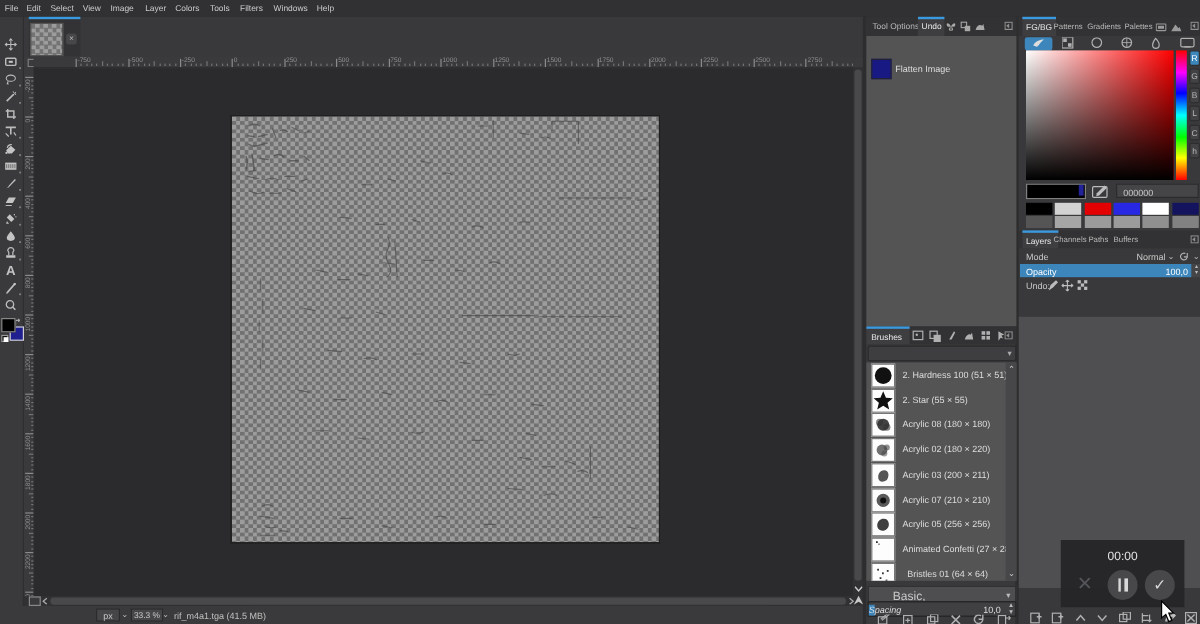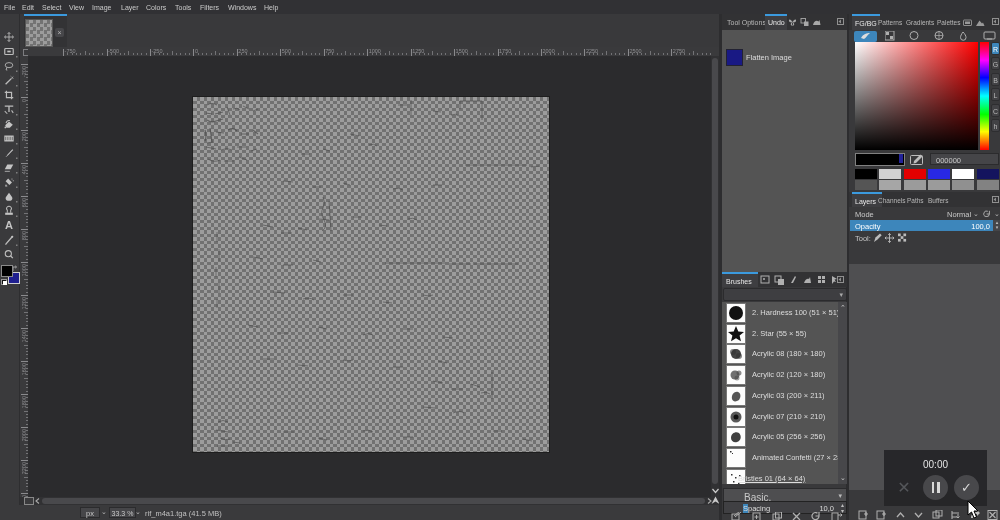--- a/index.html
+++ b/index.html
@@ -612,21 +612,21 @@
           <circle cx="9" cy="9" r="5" fill="#222" opacity="0.85"></circle>
           <circle cx="6" cy="7" r="3" fill="#333" opacity="0.6"></circle>
           <circle cx="12" cy="11" r="3" fill="#333" opacity="0.6"></circle>
         </svg></div>
       <div class="ab" style="left:30px;top:47.4px;color:#ddd;font-size:7.5px;white-space:nowrap;">Acrylic 08 (180 × 180)</div>
       <div class="ab" style="left:4px;top:63.099999999999994px;width:18px;height:18px;background:#fdfdfd;border:1px solid #777;"><svg width="18" height="18" viewBox="0 0 18 18">
           <circle cx="8" cy="9" r="4.5" fill="#333" opacity="0.7"></circle>
           <circle cx="12" cy="7" r="2.5" fill="#444" opacity="0.6"></circle>
           <circle cx="10" cy="12" r="2.5" fill="#444" opacity="0.5"></circle>
         </svg></div>
-      <div class="ab" style="left:30px;top:68.1px;color:#ddd;font-size:7.5px;white-space:nowrap;">Acrylic 02 (120 × 180)</div>
+      <div class="ab" style="left:30px;top:68.1px;color:#ddd;font-size:7.5px;white-space:nowrap;">Acrylic 02 (180 × 220)</div>
       <div class="ab" style="left:4px;top:83.8px;width:18px;height:18px;background:#fdfdfd;border:1px solid #777;"><svg width="18" height="18" viewBox="0 0 18 18">
           <path d="M5,12 C4,7 8,4 11,5 C14,6 14,10 12,13 C9,15 6,15 5,12" fill="#2a2a2a" opacity="0.8"></path>
         </svg></div>
       <div class="ab" style="left:30px;top:88.8px;color:#ddd;font-size:7.5px;white-space:nowrap;">Acrylic 03 (200 × 211)</div>
       <div class="ab" style="left:4px;top:104.5px;width:18px;height:18px;background:#fdfdfd;border:1px solid #777;"><svg width="18" height="18" viewBox="0 0 18 18">
           <circle cx="9" cy="9" r="5.5" fill="#222" opacity="0.75"></circle>
           <circle cx="9" cy="9" r="2.5" fill="#111"></circle>
         </svg></div>
       <div class="ab" style="left:30px;top:109.5px;color:#ddd;font-size:7.5px;white-space:nowrap;">Acrylic 07 (210 × 210)</div>
       <div class="ab" style="left:4px;top:125.19999999999999px;width:18px;height:18px;background:#fdfdfd;border:1px solid #777;"><svg width="18" height="18" viewBox="0 0 18 18">
@@ -639,35 +639,35 @@
         </svg></div>
       <div class="ab" style="left:30px;top:150.9px;color:#ddd;font-size:7.5px;white-space:nowrap;">Animated Confetti (27 × 28)</div>
       <div class="ab" style="left:4px;top:166.6px;width:18px;height:18px;background:#fdfdfd;border:1px solid #777;"><svg width="18" height="18" viewBox="0 0 18 18">
           <rect x="4" y="4" width="1.5" height="1.5" fill="#333"></rect>
           <rect x="8" y="7" width="1.5" height="1.5" fill="#333"></rect>
           <rect x="12" y="5" width="1.5" height="1.5" fill="#333"></rect>
           <rect x="6" y="11" width="1.5" height="1.5" fill="#333"></rect>
           <rect x="11" y="13" width="1.5" height="1.5" fill="#333"></rect>
           <rect x="3" y="14" width="1.5" height="1.5" fill="#333"></rect>
         </svg></div>
-      <div class="ab" style="left:16px;top:171.6px;color:#ddd;font-size:7.5px;white-space:nowrap;text-decoration:underline;">Bristles 01 (64 × 64)</div>
+      <div class="ab" style="left:34px;top:171.6px;color:#ddd;font-size:7.5px;white-space:nowrap;">Bristles 01 (64 × 64)</div>
     </div>
 
  <div class="ab" style="left:116px;top:288px;width:9px;height:182px;background:#47474a;">
   <div class="ab" style="left:2px;top:2px;color:#ccc;font-size:7px;">⌃</div>
   <div class="ab" style="left:2px;bottom:2px;color:#ccc;font-size:7px;">⌄</div>
  </div>
 
  <div class="ab" style="left:1px;top:474px;width:122px;height:12px;background:#4e4e50;border:1px solid #2b2b2d;">
   <div class="ab" style="left:20px;top:3px;color:#c8c8c8;font-size:10px;text-align:center;">Basic,</div>
   <div class="ab" style="right:4px;top:3px;color:#bbb;font-size:7px;">▾</div>
  </div>
 
  <div class="ab" style="left:1px;top:487px;width:122px;height:11px;background:#404043;border:1px solid #222;">
-  <div class="ab" style="left:19px;top:2px;color:#ddd;font-size:7.5px;"><span style="background:#3d86bb;">S</span>pacing</div>
+  <div class="ab" style="left:0;top:2px;color:#ddd;font-size:7.5px;font-style:italic;"><span style="background:#3d86bb;">S</span>pacing</div>
   <div class="ab" style="right:12px;top:2px;color:#ddd;font-size:7.5px;">10,0</div>
   <div class="ab" style="right:2px;top:0px;color:#bbb;font-size:6px;line-height:6px;">▴<br>▾</div>
  </div>
 
  <svg class="ab" style="left:6px;top:498px;" width="119" height="9" viewBox="0 0 119 9" fill="none" stroke="#b0b0b0">
   <g transform="translate(4,0)">
         <rect x="0" y="2" width="7" height="6"></rect>
         <path d="M2,4 L8,-1 M8,-1 L9,0 L3,5" stroke-width="1"></path>
       </g>
   <g transform="translate(25,0)">
@@ -799,21 +799,21 @@
   <div class="ab" style="left:145px;top:3px;color:#bbb;font-size:7px;">⌄</div>
  </div>
 
  <div class="ab" style="left:1px;top:206px;width:143px;height:11px;background:#3d86bb;">
   <div class="ab" style="left:5px;top:2px;color:#fff;font-size:7.5px;text-align:center;">Opacity</div>
   <div class="ab" style="right:3px;top:2px;color:#fff;font-size:7.5px;">100,0</div>
  </div>
  <div class="ab" style="left:144px;top:206px;width:8px;height:11px;background:#454548;color:#bbb;font-size:5px;line-height:5px;text-align:center;">▴<br>▾</div>
 
  <div class="ab" style="left:0;top:217px;width:152px;height:13px;">
-  <div class="ab" style="left:6px;top:3px;color:#c8c8c8;font-size:7.5px;">Tool:</div>
+  <div class="ab" style="left:6px;top:3px;color:#c8c8c8;font-size:7.5px;">Undo:</div>
   <svg class="ab" style="left:24px;top:2px;" width="36" height="10" viewBox="0 0 36 10" fill="none" stroke="#bcbcbc">
    <path d="M1,9 L2.5,4.5 L7,0.5 L8.7,2.2 L4.5,6.5 Z" fill="#bcbcbc" stroke="none"></path>
    <g transform="translate(12,0.5) scale(0.9)" stroke-width="1">
           <path d="M5,0 L5,10 M0,5 L10,5 M3.5,1.5 L5,0 L6.5,1.5 M3.5,8.5 L5,10 L6.5,8.5 M1.5,3.5 L0,5 L1.5,6.5 M8.5,3.5 L10,5 L8.5,6.5"></path>
         </g>
    <g transform="translate(25,0.5)" fill="#bcbcbc" stroke="none">
           <rect x="0" y="0" width="2.7" height="2.7"></rect>
           <rect x="5.4" y="0" width="2.7" height="2.7"></rect>
           <rect x="2.7" y="2.7" width="2.7" height="2.7"></rect>
           <rect x="0" y="5.4" width="2.7" height="2.7"></rect>

